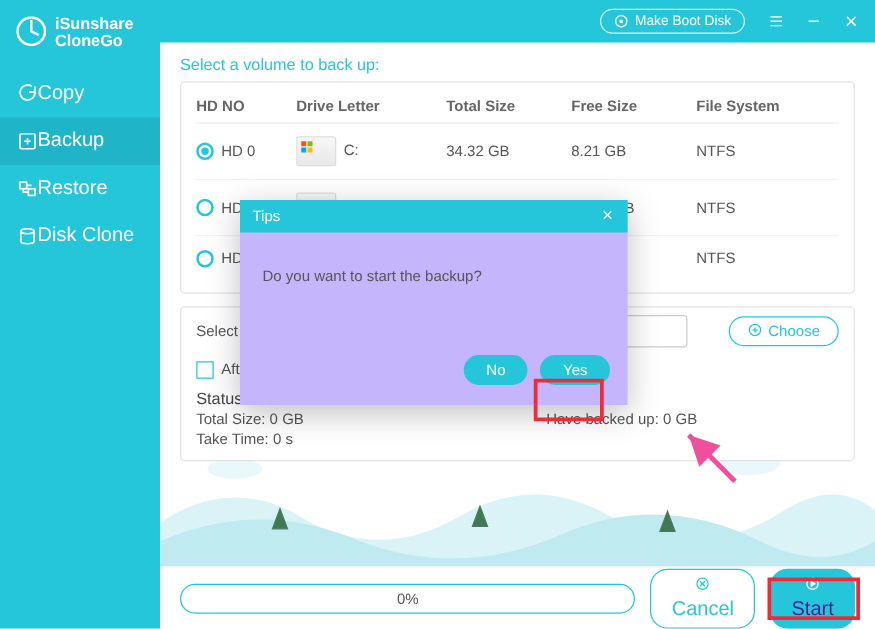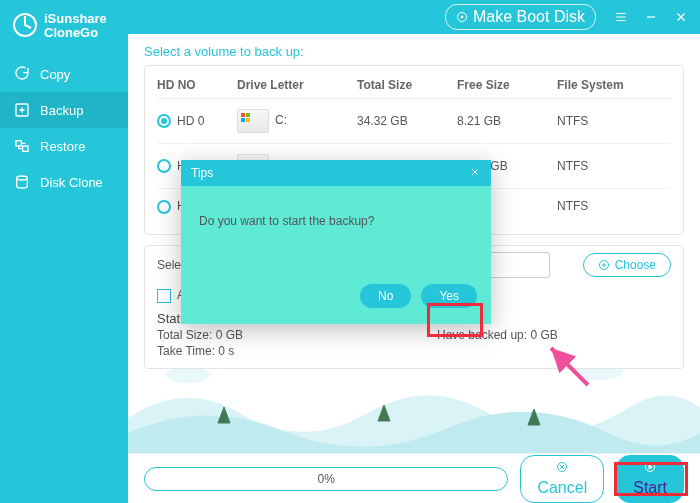--- a/index.html
+++ b/index.html
@@ -3,61 +3,61 @@
 <meta charset="utf-8">
 <style>
   * { box-sizing: border-box; margin: 0; padding: 0; font-family: "Segoe UI", Arial, sans-serif; }
   html, body { width: 700px; height: 503px; overflow: hidden; }
   .app { width: 700px; height: 503px; display: flex; position: relative; background: #fff; }
   
   .sidebar { width: 128px; height: 100%; background: #26c6da; color: #fff; display: flex; flex-direction: column; }
   .logo { padding: 12px 10px 16px 12px; display: flex; align-items: flex-start; gap: 6px; }
   .logo-icon { width: 26px; height: 26px; display:flex; align-items:center; justify-content:center;}
   .logo-text { font-size: 13px; font-weight: 600; line-height: 14px; }
-  .nav-item { display: flex; align-items: center; gap: 10px; padding: 10px 14px; font-size: 13px; cursor: pointer; }
+  .nav-item { display: flex; align-items: center; padding: 10px 14px; font-size: 16px; cursor: pointer; }
   .nav-item.active { background: #1fb4c7; }
   .nav-icon { width: 16px; height: 16px; display:flex; align-items:center; justify-content:center; }
   
   .main { flex: 1; height: 100%; position: relative; background: #fff; display:flex; flex-direction:column; }
   .titlebar { height: 34px; background: #26c6da; display:flex; align-items:center; justify-content:flex-end; padding-right:6px; gap:4px; }
-  .make-boot { border:1px solid rgba(255,255,255,0.8); color:#fff; font-size:16px; padding:3px 10px; border-radius:12px; display:flex; align-items:center; gap:5px; margin-right:8px; cursor:pointer;}
+  .make-boot { border:1px solid rgba(255,255,255,0.8); color:#fff; font-size:11px; padding:3px 10px; border-radius:12px; display:flex; align-items:center; gap:5px; margin-right:8px; cursor:pointer;}
   .win-btn { width:26px; height:26px; display:flex; align-items:center; justify-content:center; color:#fff; cursor:pointer; }
   .content { flex:1; padding: 10px 16px 0 16px; position:relative; overflow:hidden; }
   .section-title { color:#26c6da; font-size:13px; margin-bottom:6px; }
   .card { border:1px solid #e3e3e3; border-radius:4px; padding:6px 12px 10px 12px; margin-bottom:10px; background:#fff; }
   .thead, .trow { display:grid; grid-template-columns: 80px 120px 100px 100px 100px; align-items:center; font-size:12px; color:#555; }
   .thead { font-weight:600; color:#666; padding:6px 0; border-bottom:1px solid #eee;}
   .trow { padding:10px 0; border-bottom:1px solid #f2f2f2; }
   .trow:last-child{border-bottom:none;}
   .radio { width:14px; height:14px; border:2px solid #26c6da; border-radius:50%; display:inline-flex; align-items:center; justify-content:center; vertical-align:middle; margin-right:6px;}
   .radio.checked::after{content:""; width:6px; height:6px; background:#26c6da; border-radius:50%;}
   .drive-ico { width:32px; height:24px; display:inline-block; vertical-align:middle; margin-right:6px; background:linear-gradient(#f7f7f7,#e8e8e8); border:1px solid #ddd; border-radius:2px; position:relative;}
   .drive-ico.win::before{content:""; position:absolute; left:3px; top:3px; width:10px; height:10px; background:
     linear-gradient(#f35325,#f35325) 0 0/4px 4px no-repeat,
     linear-gradient(#81bc06,#81bc06) 5px 0/4px 4px no-repeat,
     linear-gradient(#05a6f0,#05a6f0) 0 5px/4px 4px no-repeat,
     linear-gradient(#ffba08,#ffba08) 5px 5px/4px 4px no-repeat;}
   .card2-label { font-size:12px; color:#555; }
   .path-row{display:flex; align-items:center; gap:10px;}
   .path-input{flex:0 0 340px; height:26px; border:1px solid #ccc; border-radius:3px; padding:0 6px; font-size:12px;}
-  .choose-btn{ border:1.5px solid #26c6da; color:#26c6da; background:#fff; border-radius:14px; padding:4px 14px; font-size:12px; display:flex; align-items:center; gap:5px; cursor:pointer; margin-left:auto;}
+  .choose-btn{ border:1.5px solid #26c6da; color:#26c6da; background:#fff; border-radius:14px; padding:4px 14px; font-size:12px; display:flex; gap:5px; cursor:pointer; margin-left:auto;}
   .checkbox{width:14px;height:14px;border:1.5px solid #26c6da;display:inline-block;vertical-align:middle;margin-right:6px;}
   .status-block{font-size:12px;color:#555;margin-top:8px;}
   .status-title{font-size:13px;color:#444;margin-bottom:2px;}
   .status-grid{display:grid;grid-template-columns:1fr 1fr;gap:2px 46px;}
   
   .hills{position:absolute;left:0;right:0;bottom:50px;height:90px;pointer-events:none;z-index:0;}
   
   .footer{position:absolute;left:0;right:0;bottom:0;height:50px;background:#fff;border-top:1px solid #eee;display:flex;align-items:center;padding:0 16px;gap:12px;z-index:2;}
   .progress{flex:1;height:24px;border:1.5px solid #26c6da;border-radius:14px;display:flex;align-items:center;justify-content:center;font-size:12px;color:#555;}
   .pill-btn{border-radius:14px;padding:5px 16px;font-size:16px;display:flex;align-items:center;gap:6px;cursor:pointer;flex-direction:column;}
   .pill-outline{border:1.5px solid #26c6da;color:#26c6da;background:#fff;}
   .pill-solid{background:#26c6da;color:#4c1d95;border:1.5px solid #26c6da;}
   
-  .modal{position:absolute;left:181px;top:160px;width:310px;background:#5eead4;box-shadow:0 6px 24px rgba(0,0,0,0.25);z-index:20;}
+  .modal{position:absolute;left:192px;top:160px;width:310px;background:#c4b5fd;box-shadow:0 6px 24px rgba(0,0,0,0.25);z-index:20;}
   .modal-header{background:#26c6da;color:#fff;font-size:12px;padding:6px 10px;display:flex;align-items:center;justify-content:space-between;}
   .modal-body{padding:28px 18px 10px 18px;font-size:12px;color:#555;min-height:90px;}
   .modal-footer{display:flex;justify-content:flex-end;gap:10px;padding:8px 14px 16px;}
   .m-btn{border-radius:14px;padding:5px 18px;font-size:12px;cursor:pointer;}
   .m-no{background:#26c6da;color:#fff;border:none;}
   .m-yes{background:#26c6da;color:#fff;border:none;text-align:center;}
   
   .hl{position:absolute;border:3px solid #ef2b3a;z-index:30;pointer-events:none;}
   .hl1{left:427px;top:303px;width:56px;height:34px;}
   .hl2{left:614px;top:462px;width:74px;height:34px;}

